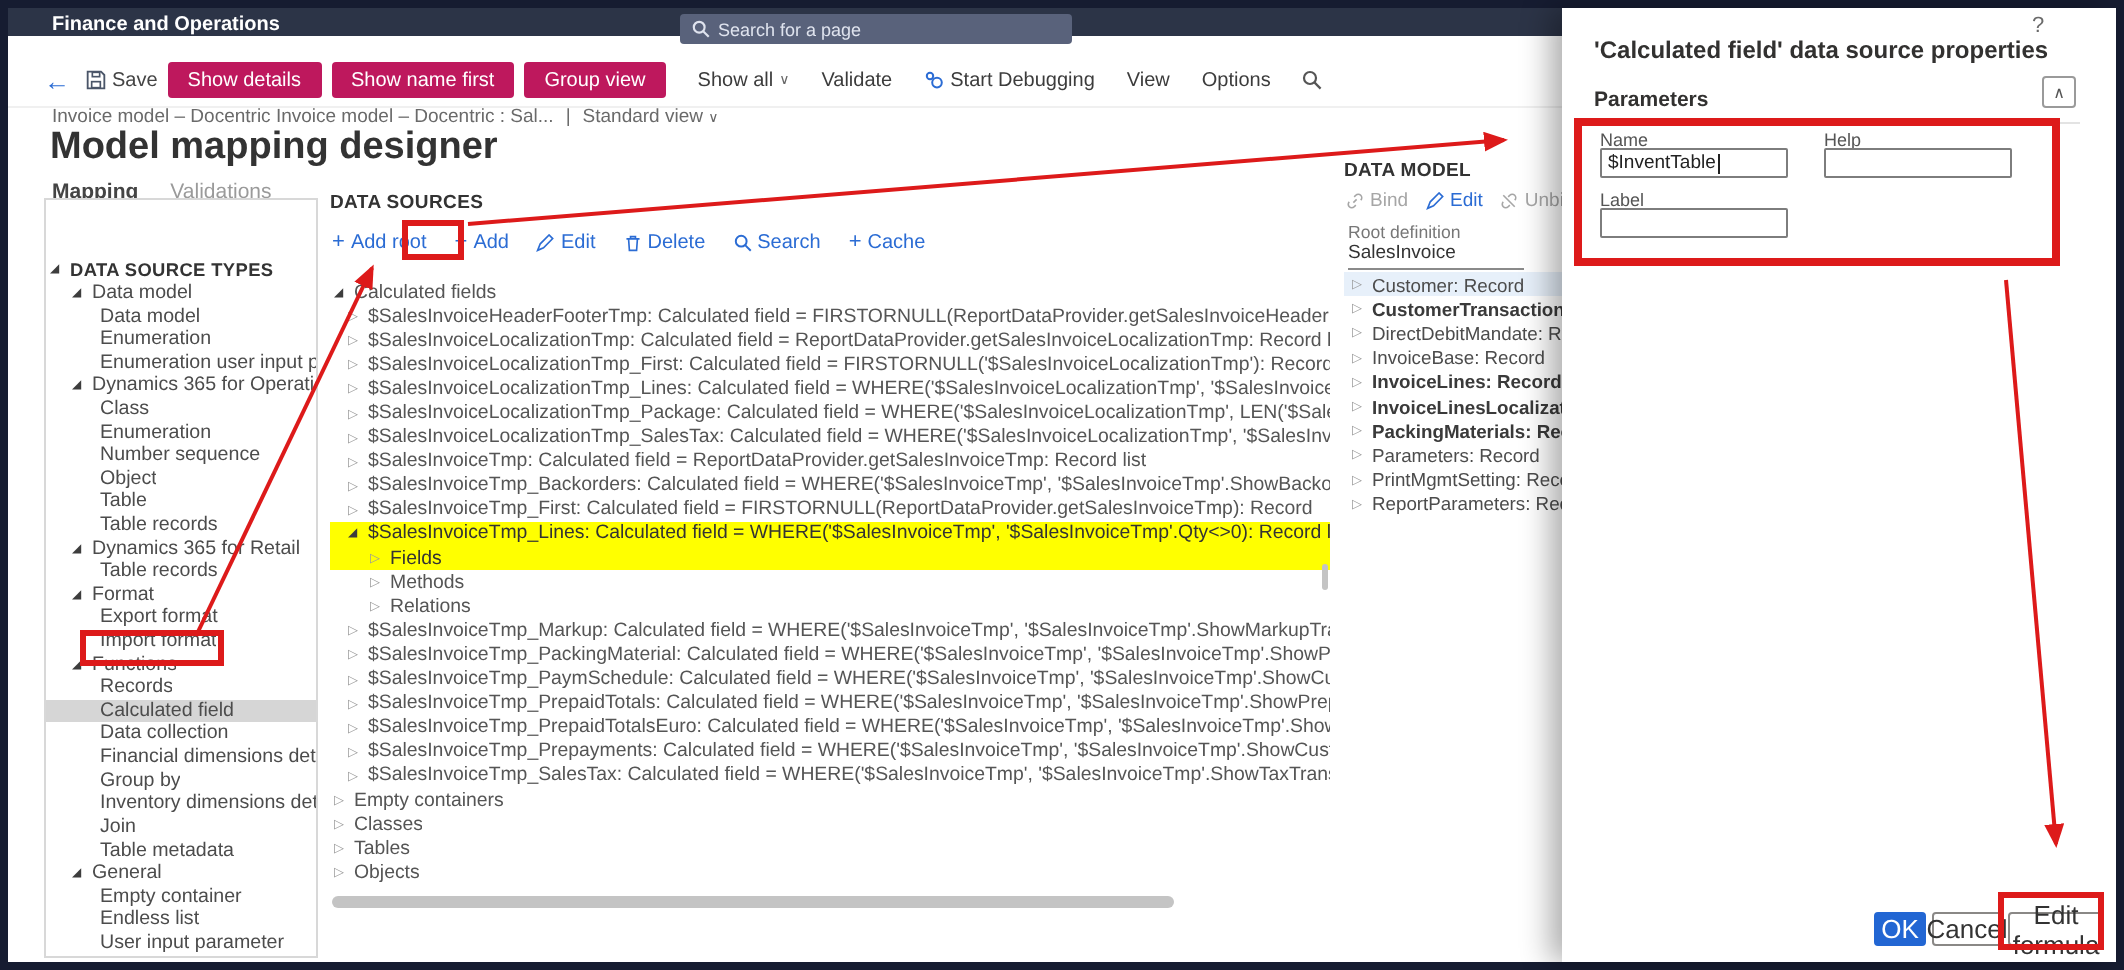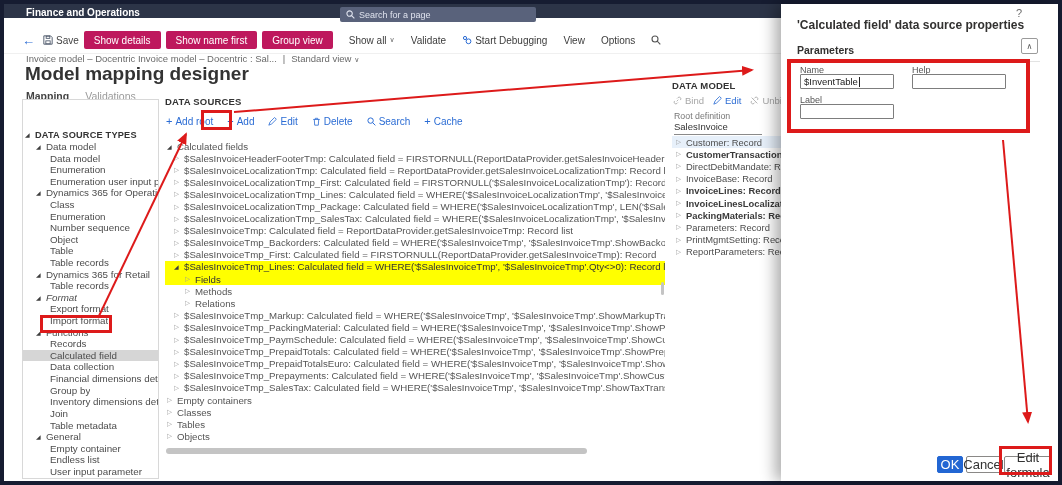--- a/index.html
+++ b/index.html
@@ -192,21 +192,21 @@
           <span class="tlabel">Table records</span>
         </div>
         <div class="trow" style="padding-left: 13px;">
           <span class="tar expanded">◢</span>
           <span class="tlabel">Dynamics 365 for Retail</span>
         </div>
         <div class="trow" style="padding-left: 27px;">
           <span class="tar none"></span>
           <span class="tlabel">Table records</span>
         </div>
-        <div class="trow" style="padding-left: 13px; font-style: italic;">
+        <div class="trow" style="padding-left: 13px;">
           <span class="tar expanded">◢</span>
           <span class="tlabel">Format</span>
         </div>
         <div class="trow" style="padding-left: 27px;">
           <span class="tar none"></span>
           <span class="tlabel">Export format</span>
         </div>
         <div class="trow" style="padding-left: 27px;">
           <span class="tar none"></span>
           <span class="tlabel">Import format</span>

